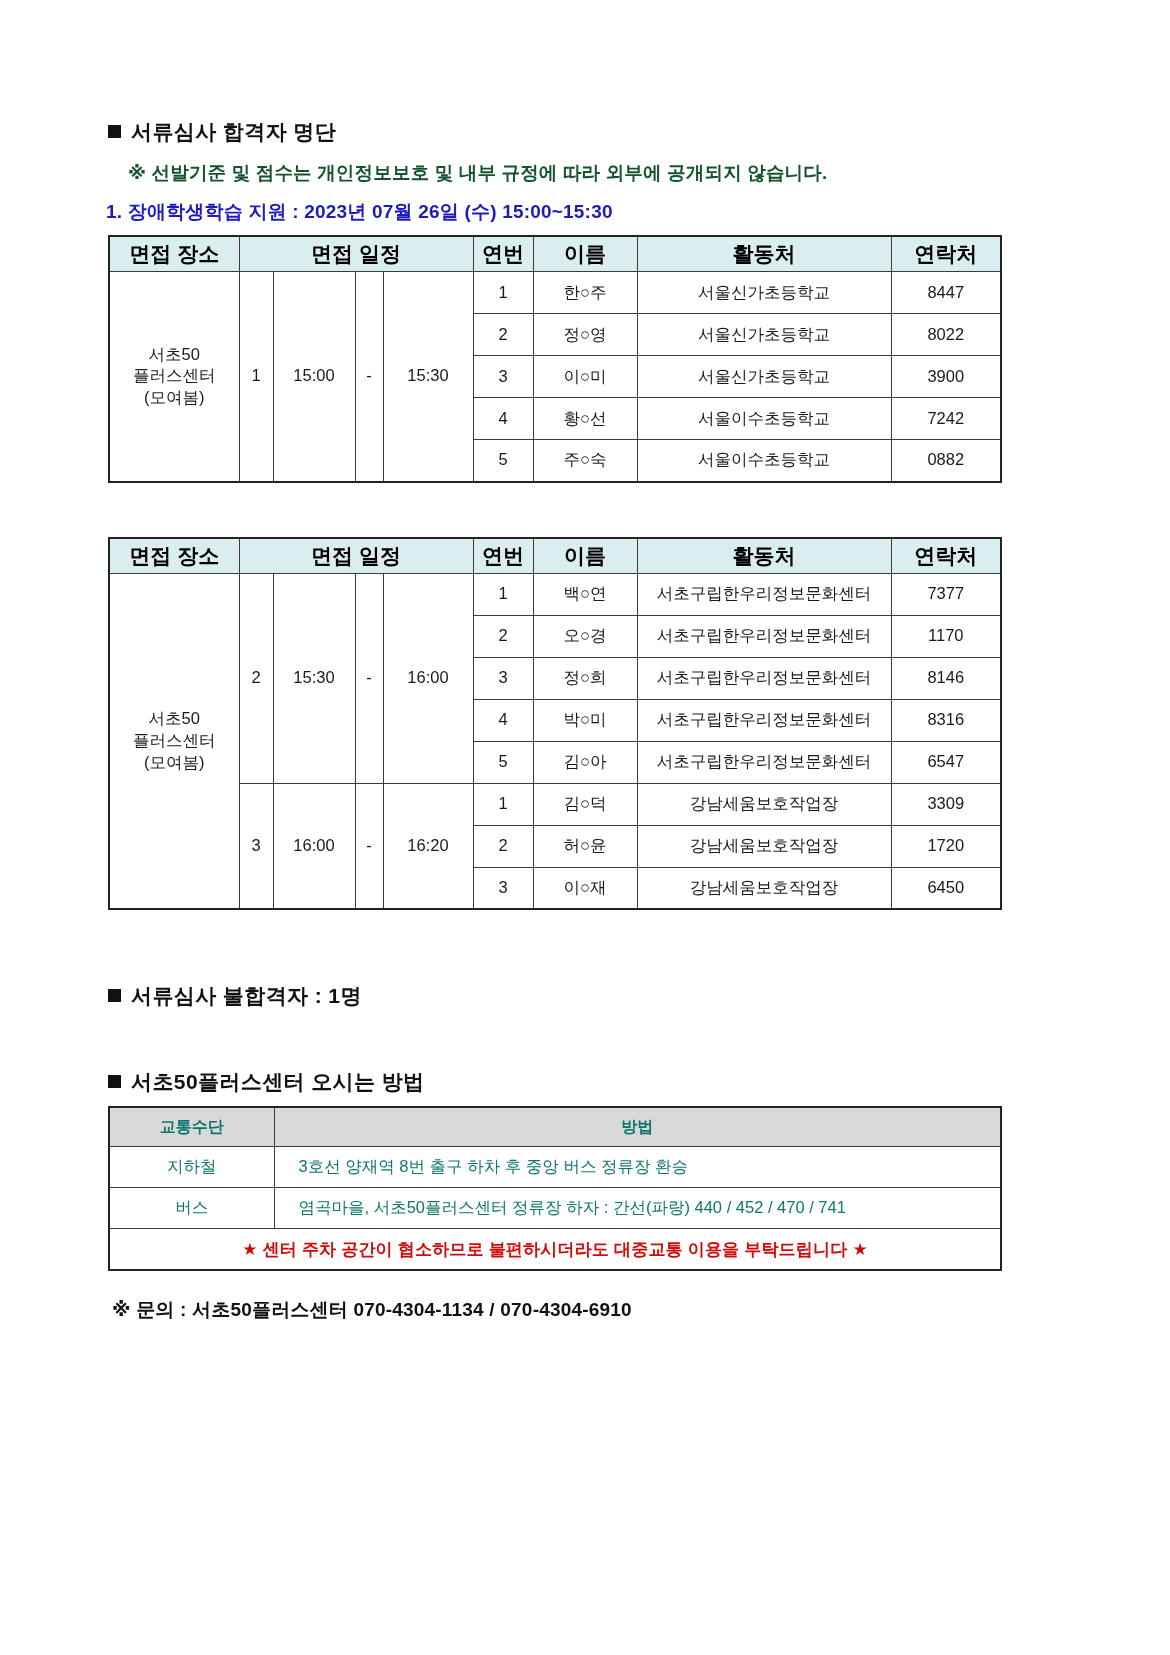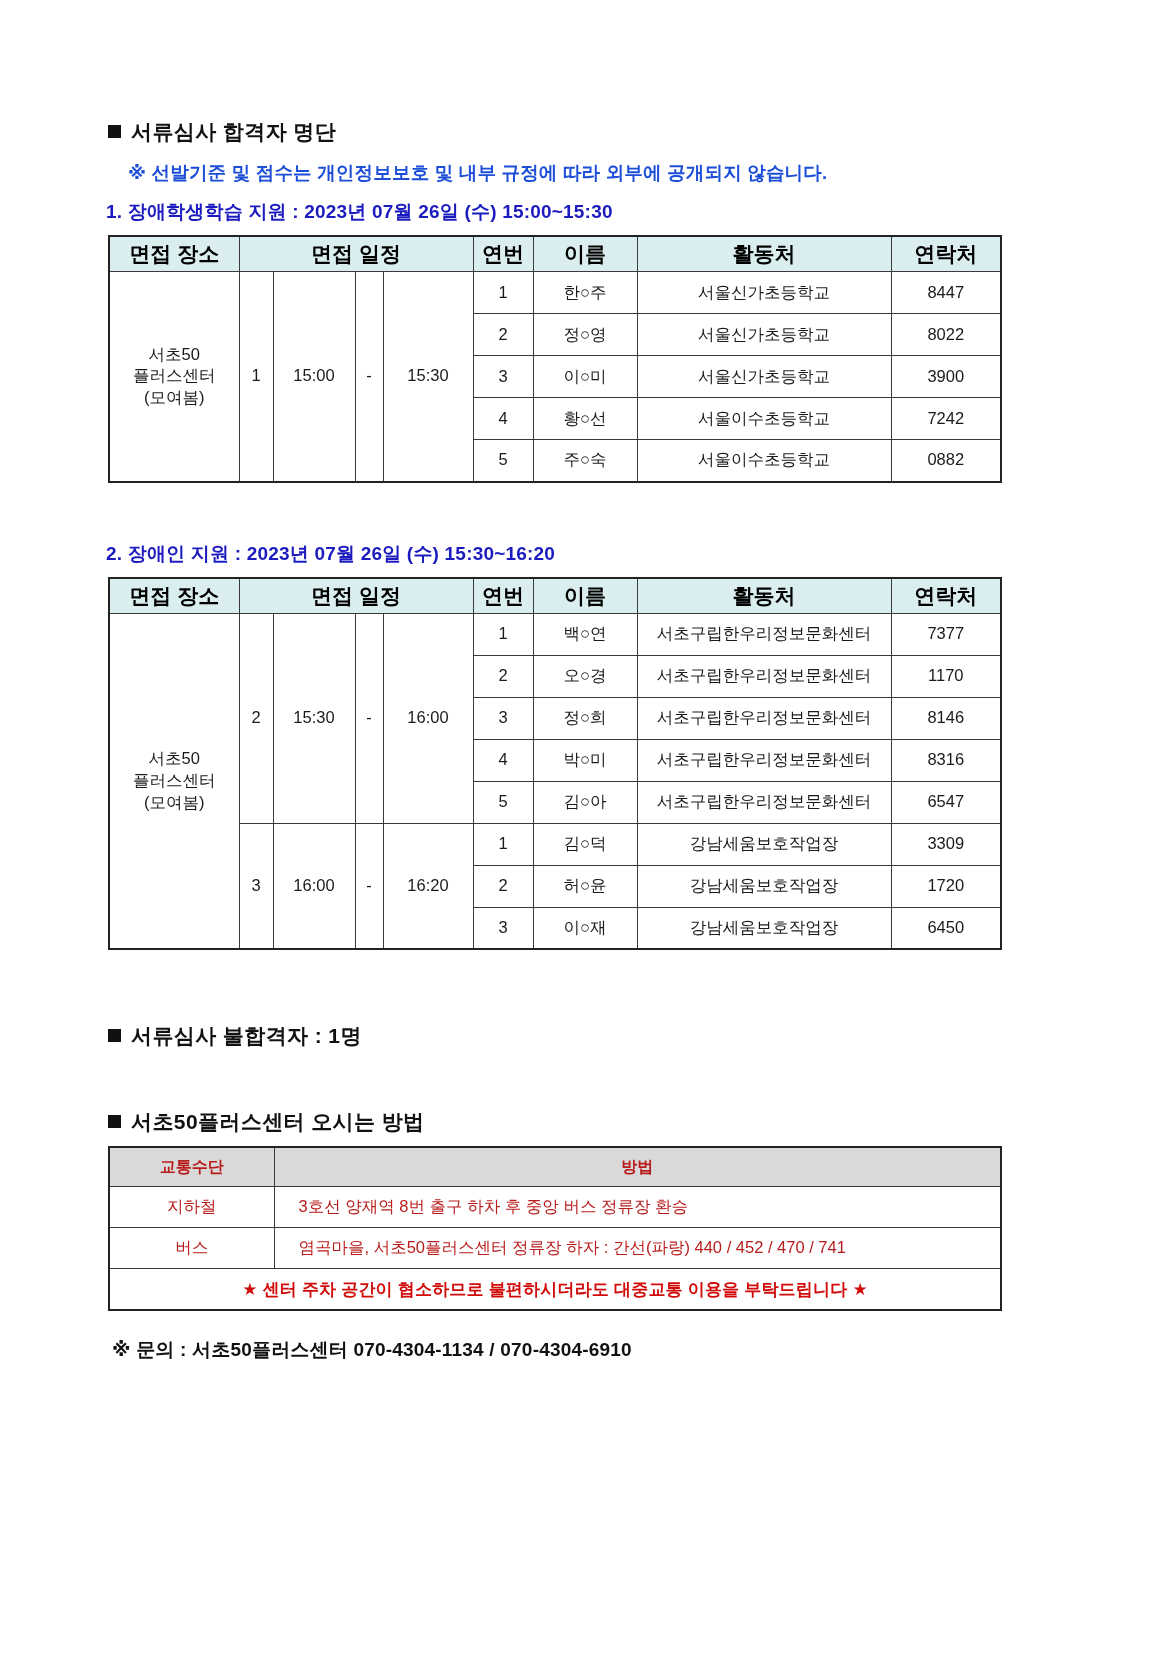--- a/index.html
+++ b/index.html
@@ -34,21 +34,21 @@
     display: inline-block;
     width: 13px;
     height: 13px;
     background: #111111;
     margin-right: 10px;
     vertical-align: 1px;
   }
   .note-green {
     font-size: 18.5px;
     font-weight: bold;
-    color: #1d4ed8;
+    color: #14532d;
     margin: 14px 0 0 128px;
     letter-spacing: 0.2px;
     white-space: nowrap;
   }
   .sec-title {
     font-size: 19px;
     font-weight: bold;
     color: #1b1bbf;
     margin: 14px 0 0 106px;
     letter-spacing: 0.2px;
@@ -98,21 +98,21 @@
   table.transport {
     border-collapse: collapse;
     margin-left: 108px;
     table-layout: fixed;
     border: 2px solid #222222;
   }
   table.transport td, table.transport th {
     border: 1px solid #3a3a3a;
     font-size: 16.5px;
     padding: 0 6px;
-    color: #b91c1c;
+    color: #0f766e;
     height: 40px;
     vertical-align: middle;
   }
   table.transport thead th {
     background: #d9d9d9;
     font-weight: bold;
     text-align: center;
     font-size: 16px;
     height: 38px;
   }
@@ -221,21 +221,20 @@
           <td>주○숙</td>
           <td>서울이수초등학교</td>
           <td>0882</td>
         </tr>
       </tbody>
     </table>
   </div>
 
   <div class="sp-1"></div>
 
-  <div class="sec-title">2. 장애인 지원 : 2023년 07월 26일 (수) 15:30~16:20</div>
 
   <div class="tbl-wrap">
     <table class="grid outer">
       <colgroup>
         <col style="width:130px">
         <col style="width:34px">
         <col style="width:82px">
         <col style="width:28px">
         <col style="width:90px">
         <col style="width:60px">

